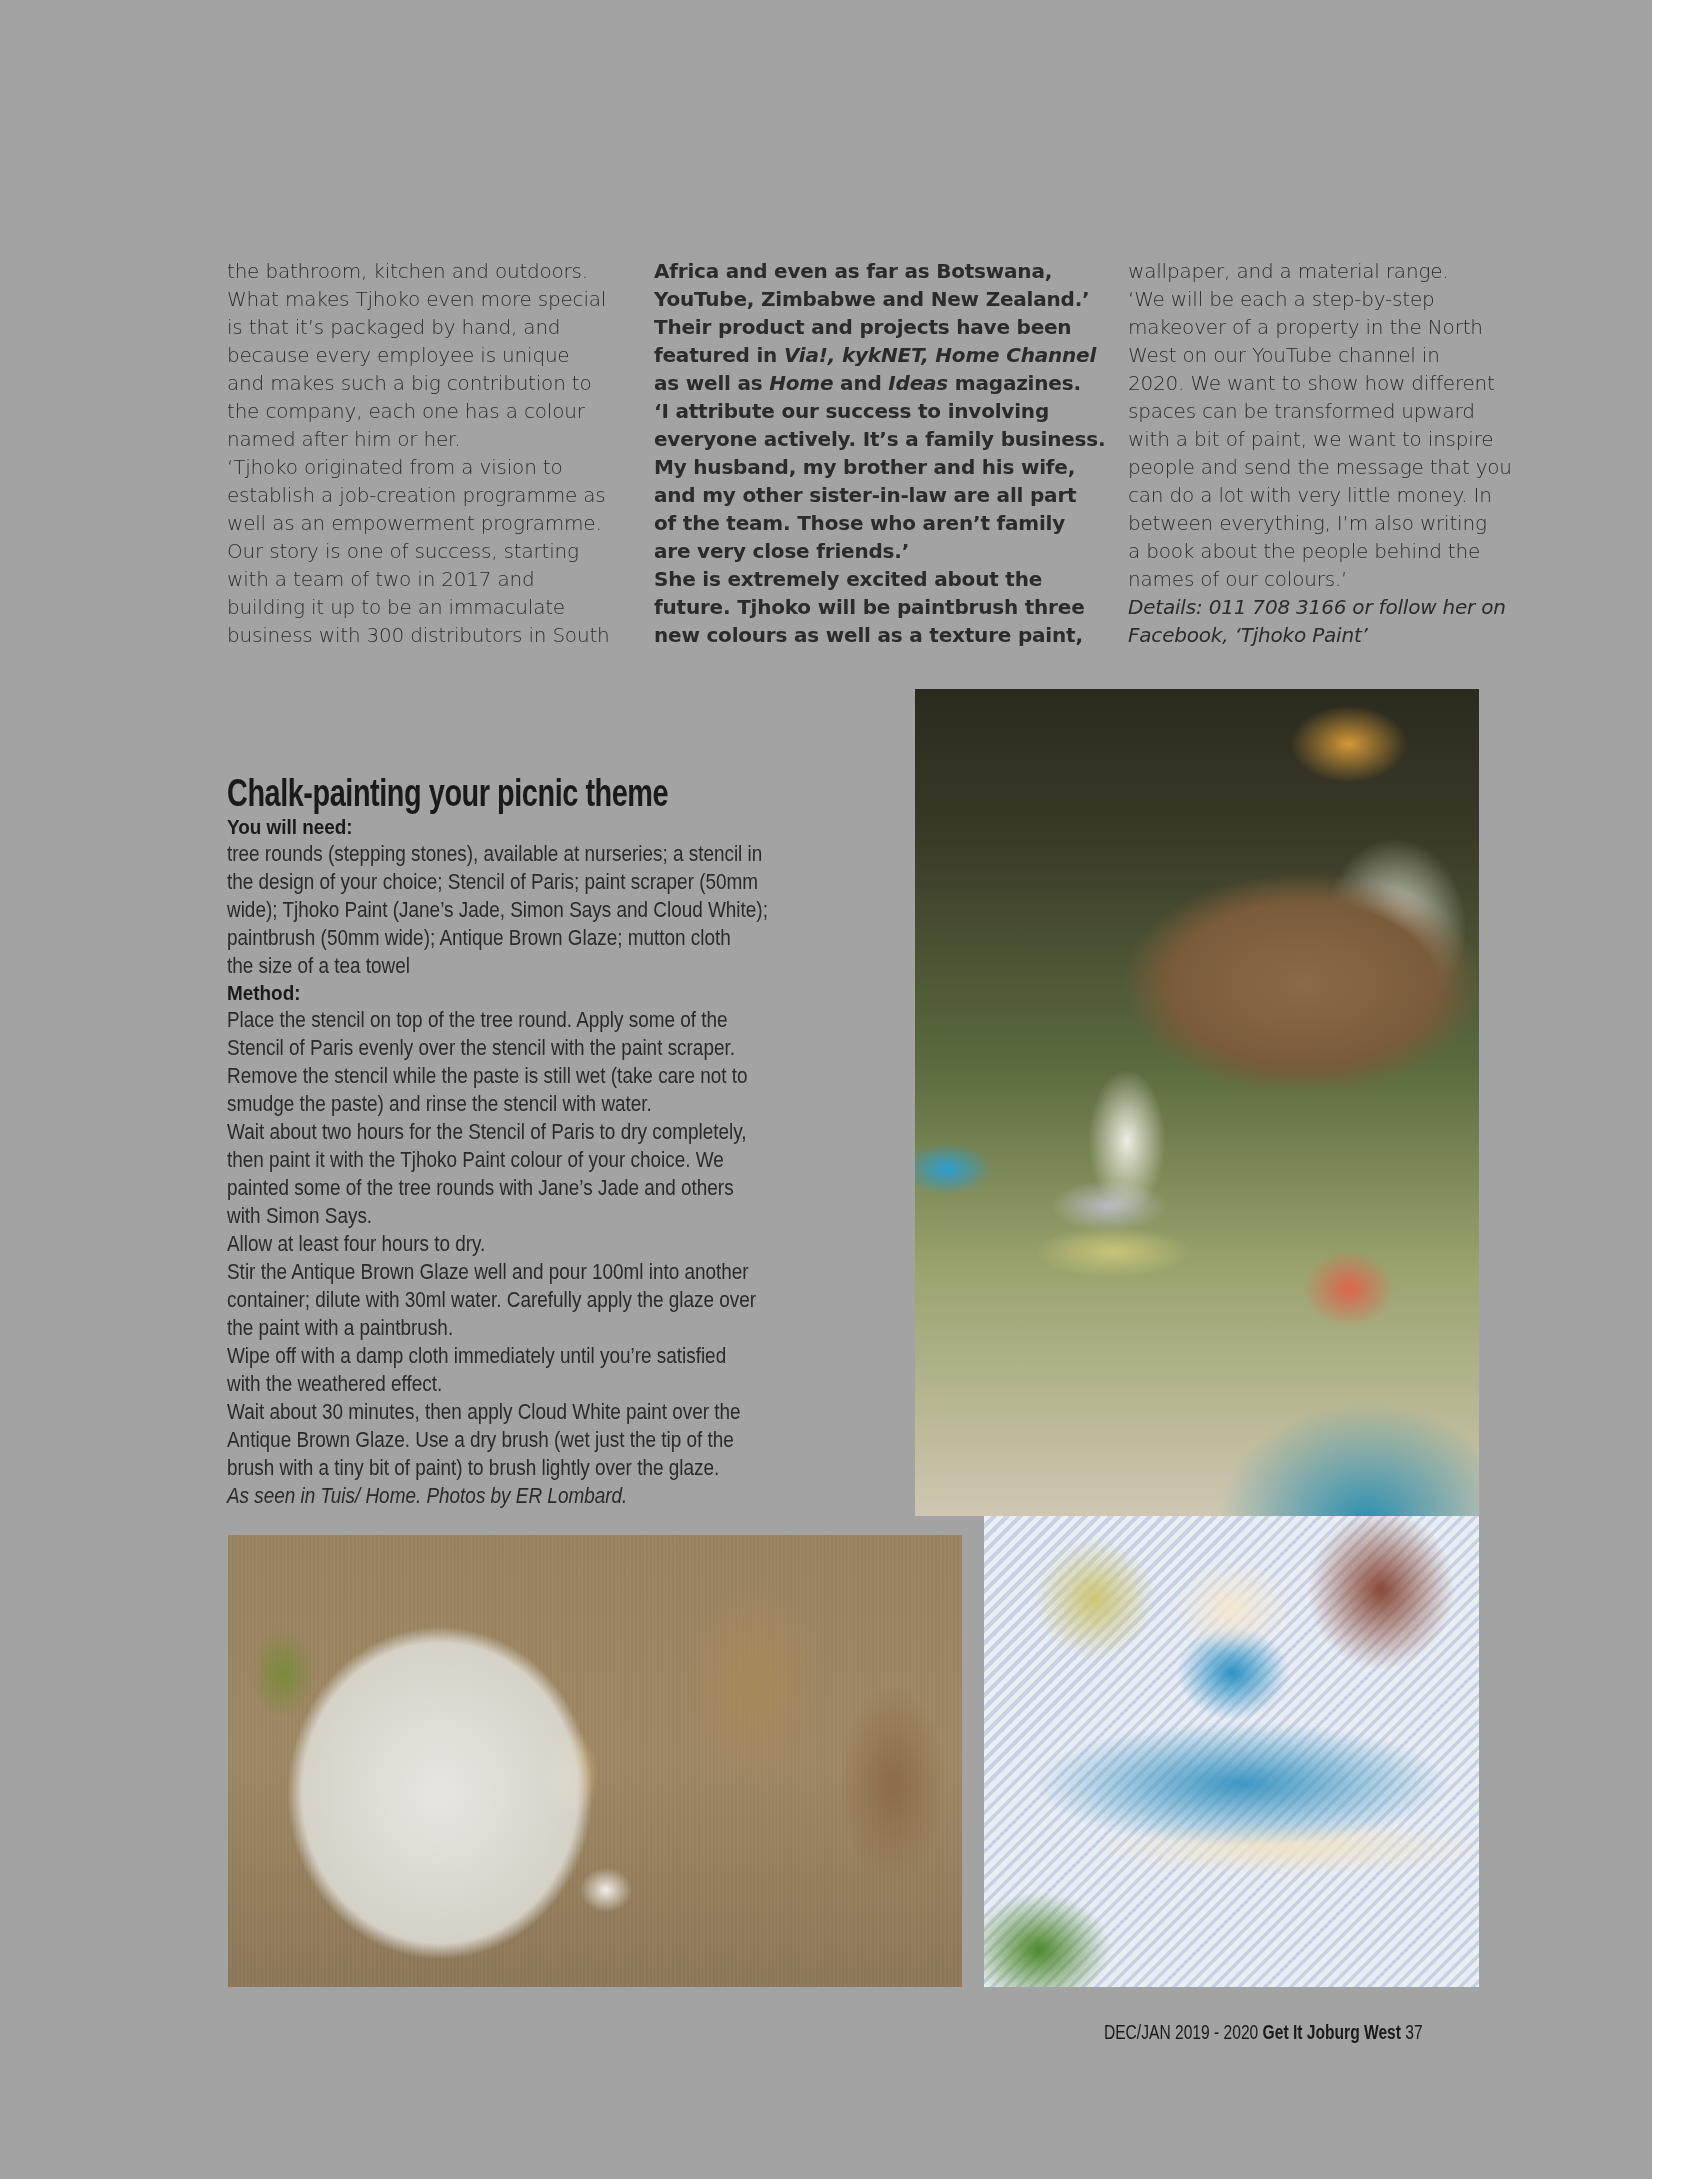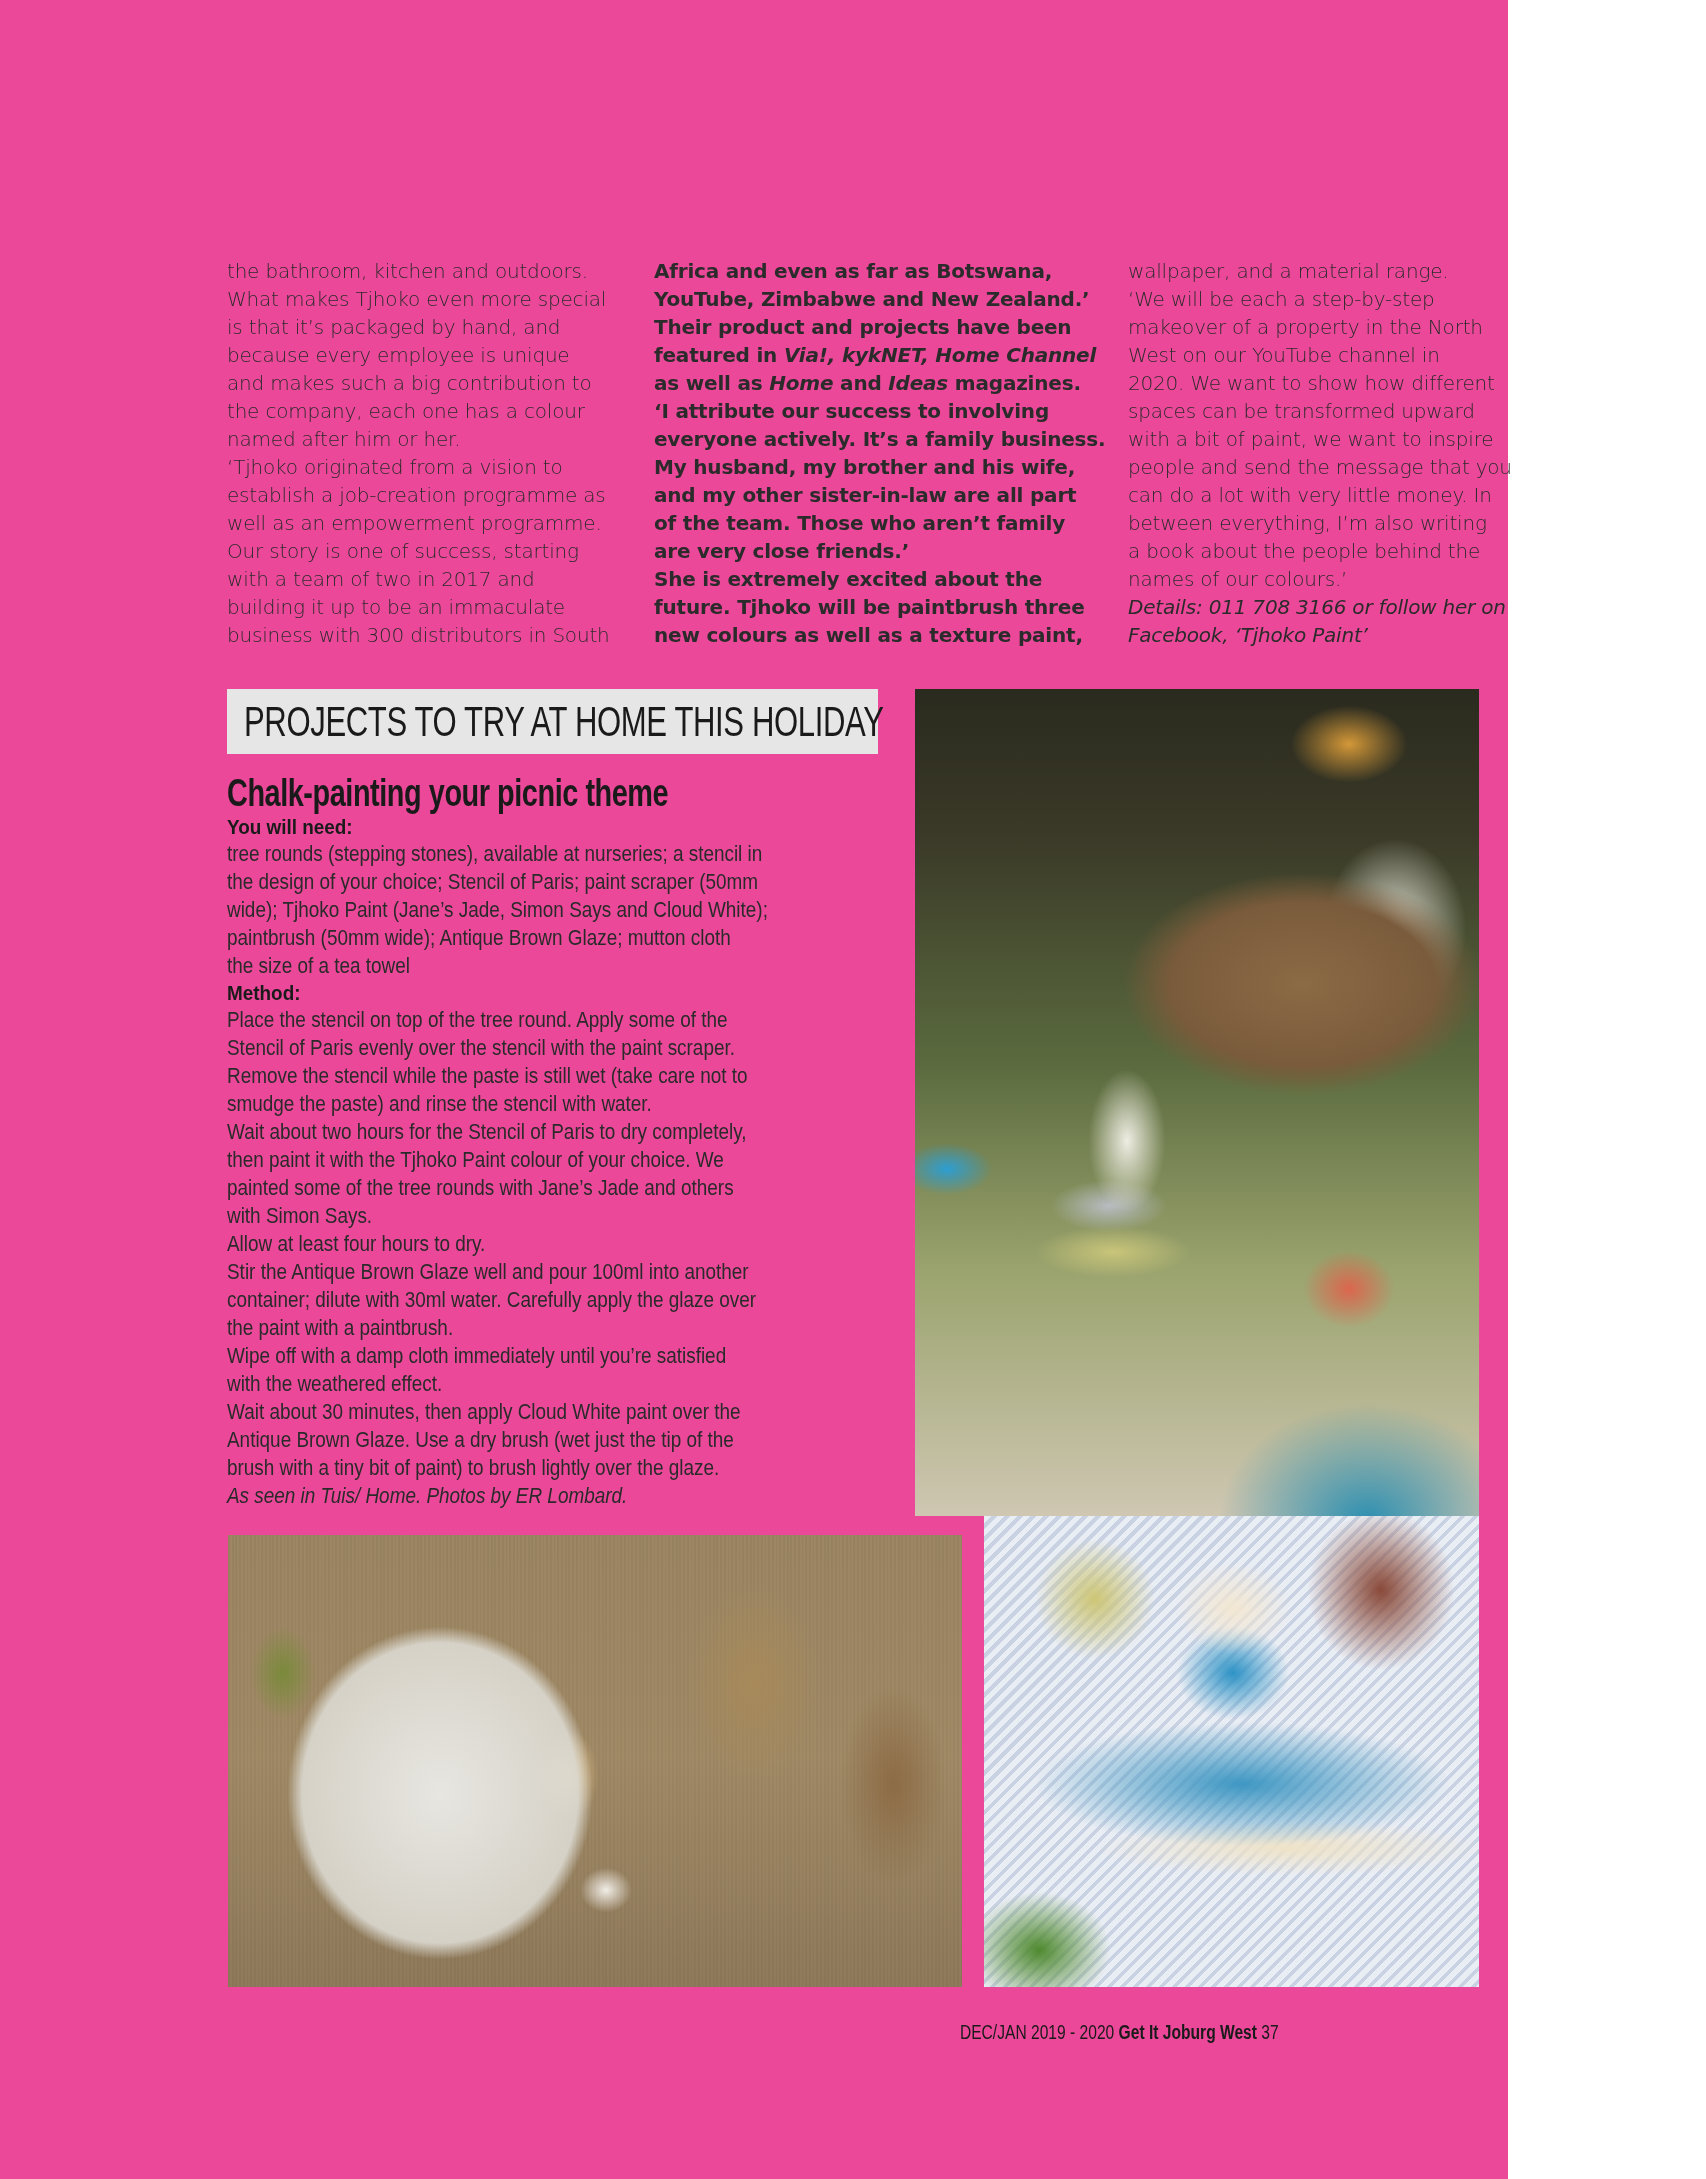--- a/index.html
+++ b/index.html
@@ -1,17 +1,17 @@
 <!DOCTYPE html>
 <html style="font-size:14.8px"><head>
 <meta charset="utf-8">
 <style>
   html, body { margin: 0; padding: 0; background: #ffffff; }
   body { width: 1706px; height: 2179px; position: relative; overflow: hidden; }
-  .page { position: absolute; left: 0; top: 0; width: 1508px; height: 2179px; background: #ec4899; }
+  .page { position: absolute; left: 0; top: 0; width: 1652px; height: 2179px; background: #a3a3a3; }
 
   .col {
     position: absolute; top: 257px;
     font-family: "DejaVu Sans", sans-serif;
     font-size: 20px; line-height: 28px; color: #2b2b2b;
     letter-spacing: -0.2px;
     font-weight: 300;
   }
   .col p { margin: 0; white-space: nowrap; }
   .col1 { left: 227px; width: 406px; }
@@ -150,23 +150,20 @@
     <p>with a bit of paint, we want to inspire</p>
     <p>people and send the message that you</p>
     <p>can do a lot with very little money. In</p>
     <p>between everything, I’m also writing</p>
     <p>a book about the people behind the</p>
     <p>names of our colours.’</p>
     <p class="it">Details: 011 708 3166 or follow her on</p>
     <p class="it">Facebook, ‘Tjhoko Paint’</p>
   </div>
 
-  <div class="section-bar">
-    <div class="section-title">PROJECTS TO TRY AT HOME THIS HOLIDAY</div>
-  </div>
 
   <div class="recipe">
     <h2 class="recipe-title">Chalk-painting your picnic theme</h2>
     <p class="label">You will need:</p>
     <div class="body">
       <p>tree rounds (stepping stones), available at nurseries; a stencil in</p>
       <p>the design of your choice; Stencil of Paris; paint scraper (50mm</p>
       <p>wide); Tjhoko Paint (Jane’s Jade, Simon Says and Cloud White);</p>
       <p>paintbrush (50mm wide); Antique Brown Glaze; mutton cloth</p>
       <p>the size of a tea towel</p>

